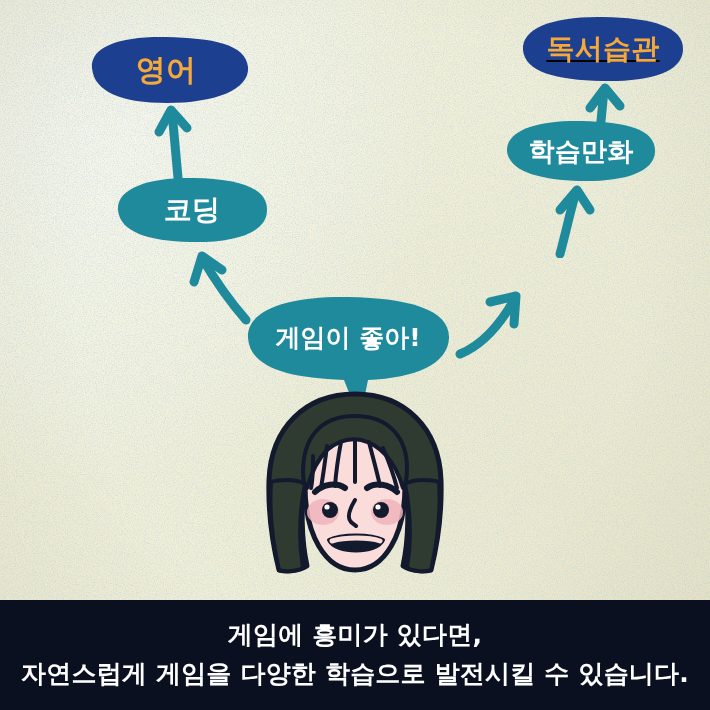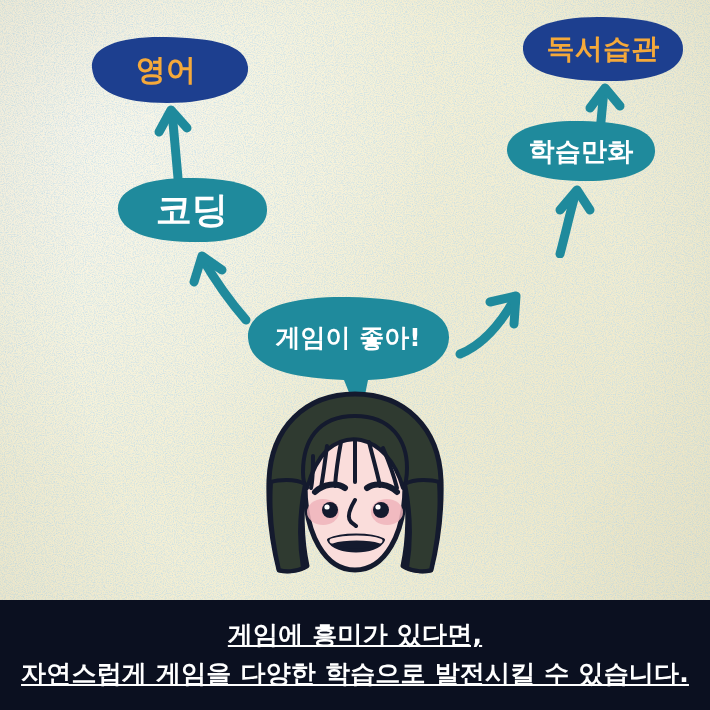--- a/index.html
+++ b/index.html
@@ -67,24 +67,25 @@
 
   
   #node-english {
     left: 78px; top: 34px; width: 176px; height: 72px;
     font-size: 30px;
     align-items: center;
   }
   #node-reading {
     left: 518px; top: 14px; width: 170px; height: 70px;
     font-size: 28px;
+    text-decoration: underline;
   }
   #node-coding {
     left: 112px; top: 174px; width: 160px; height: 72px;
-    font-size: 36px;
+    font-size: 28px;
   }
   #node-comics {
     left: 502px; top: 118px; width: 158px; height: 66px;
     font-size: 26px;
   }
   #node-gamebook {
     left: 450px; top: 228px; width: 140px; height: 64px;
     font-size: 26px;
   }
 
@@ -136,21 +137,20 @@
     gap: 10px;
   }
   .caption-line {
     color: #ffffff;
     font-size: 25px;
     font-weight: bold;
     line-height: 1.15;
     text-align: center;
     white-space: nowrap;
     letter-spacing: .2px;
-    text-decoration: underline;
   }
 </style>
 </head>
 <body>
 
 <div class="stage">
 
   <div class="paper"></div>
   <svg class="speckle" width="710" height="710" viewBox="0 0 710 710" aria-hidden="true">
     <defs>

